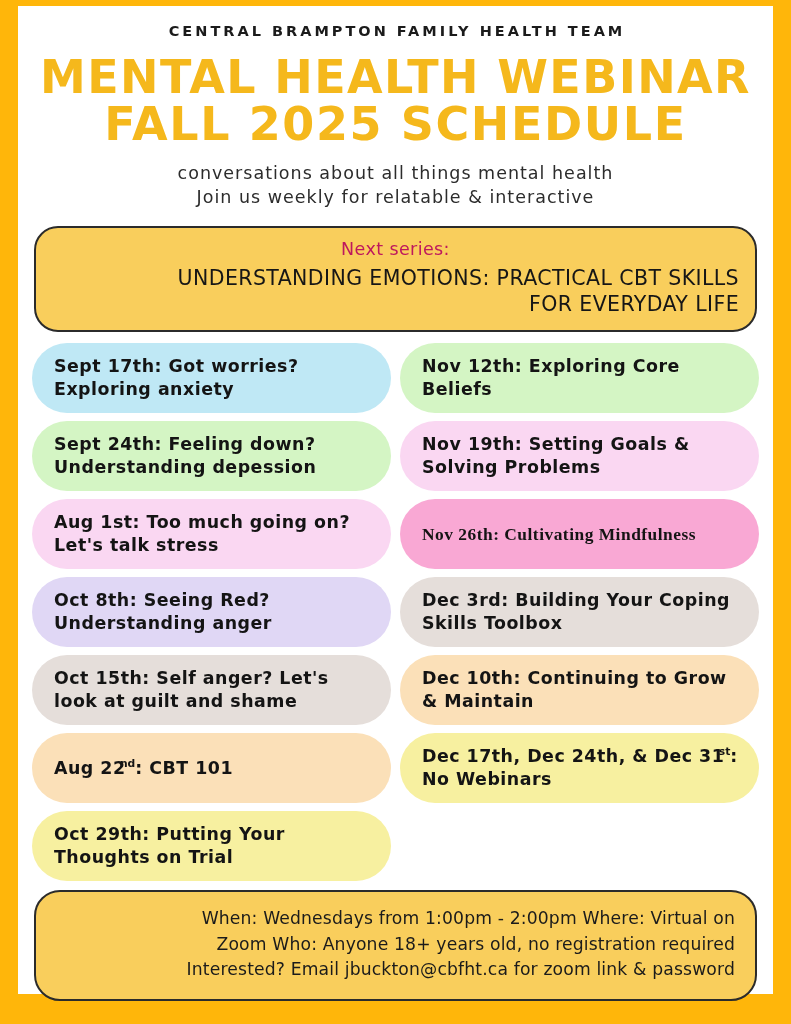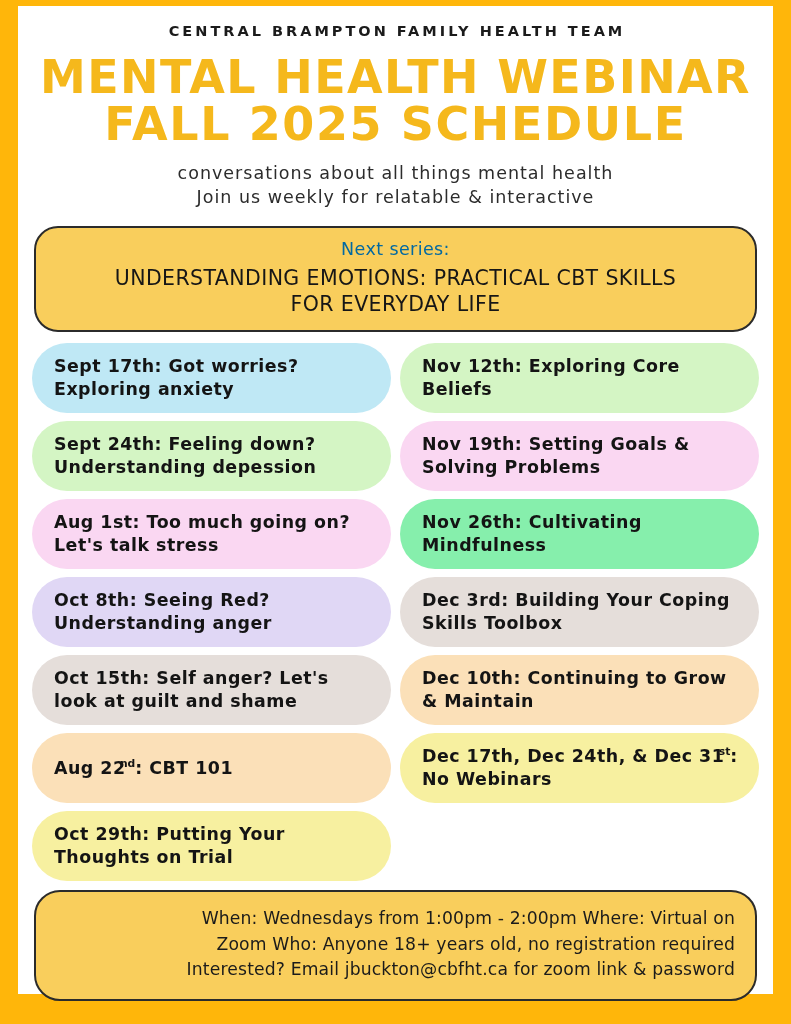--- a/index.html
+++ b/index.html
@@ -74,32 +74,32 @@
     margin: 17px 16px 0 16px;
     background: #F9CE5C;
     border: 2.2px solid #2b2b2b;
     border-radius: 24px;
     padding: 10px 16px 13px 16px;
     text-align: center;
     flex: 0 0 auto;
   }
   .banner-kicker {
     font-size: 17.5px;
-    color: #0369a1;
+    color: #be185d;
     letter-spacing: 0.4px;
     line-height: 1.3;
   }
   .banner-title {
     margin-top: 4px;
     font-size: 20.5px;
     color: #161616;
     letter-spacing: 0.4px;
     line-height: 1.28;
   }
-  .banner-title span { display: block; }
+  .banner-title span { display: block; text-align: right; }
 
   
   .schedule {
     margin: 11px 14px 0 14px;
     display: grid;
     grid-template-columns: 1fr 1fr;
     column-gap: 9px;
     flex: 1 1 auto;
     align-content: start;
   }
@@ -198,21 +198,21 @@
             <span class="txt"><span>Oct 29th</span><span>: Putting Your Thoughts on Trial</span></span>
           </div>
         </div>
       <div class="col" id="right-col">
           <div class="pill" style="background: rgb(212, 245, 196); justify-content: center;">
             <span class="txt"><span>Nov 12th</span><span>: Exploring Core Beliefs</span></span>
           </div>
           <div class="pill" style="background: rgb(250, 215, 242);">
             <span class="txt"><span>Nov 19th</span><span>: Setting Goals &amp; Solving Problems</span></span>
           </div>
-          <div class="pill" style="background: #86efac;">
+          <div class="pill" style="background: #f9a8d4; font-family: Liberation Serif, serif;">
             <span class="txt"><span>Nov 26th</span><span>: Cultivating Mindfulness</span></span>
           </div>
           <div class="pill" style="background: rgb(229, 222, 218);">
             <span class="txt"><span>Dec 3rd</span><span>: Building Your Coping Skills Toolbox</span></span>
           </div>
           <div class="pill" style="background: rgb(251, 224, 184);">
             <span class="txt"><span>Dec 10th</span><span>: Continuing to Grow &amp; Maintain</span></span>
           </div>
           <div class="pill tight" style="background: rgb(247, 240, 160);">
             <span class="txt"><span>Dec 17th, Dec 24th, &amp; Dec 31</span><sup>st</sup><span>: No Webinars</span></span>

